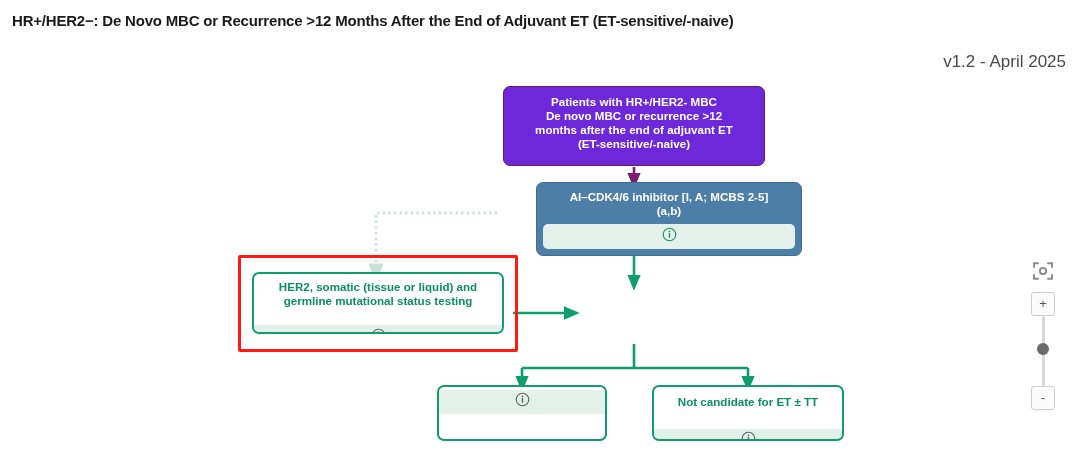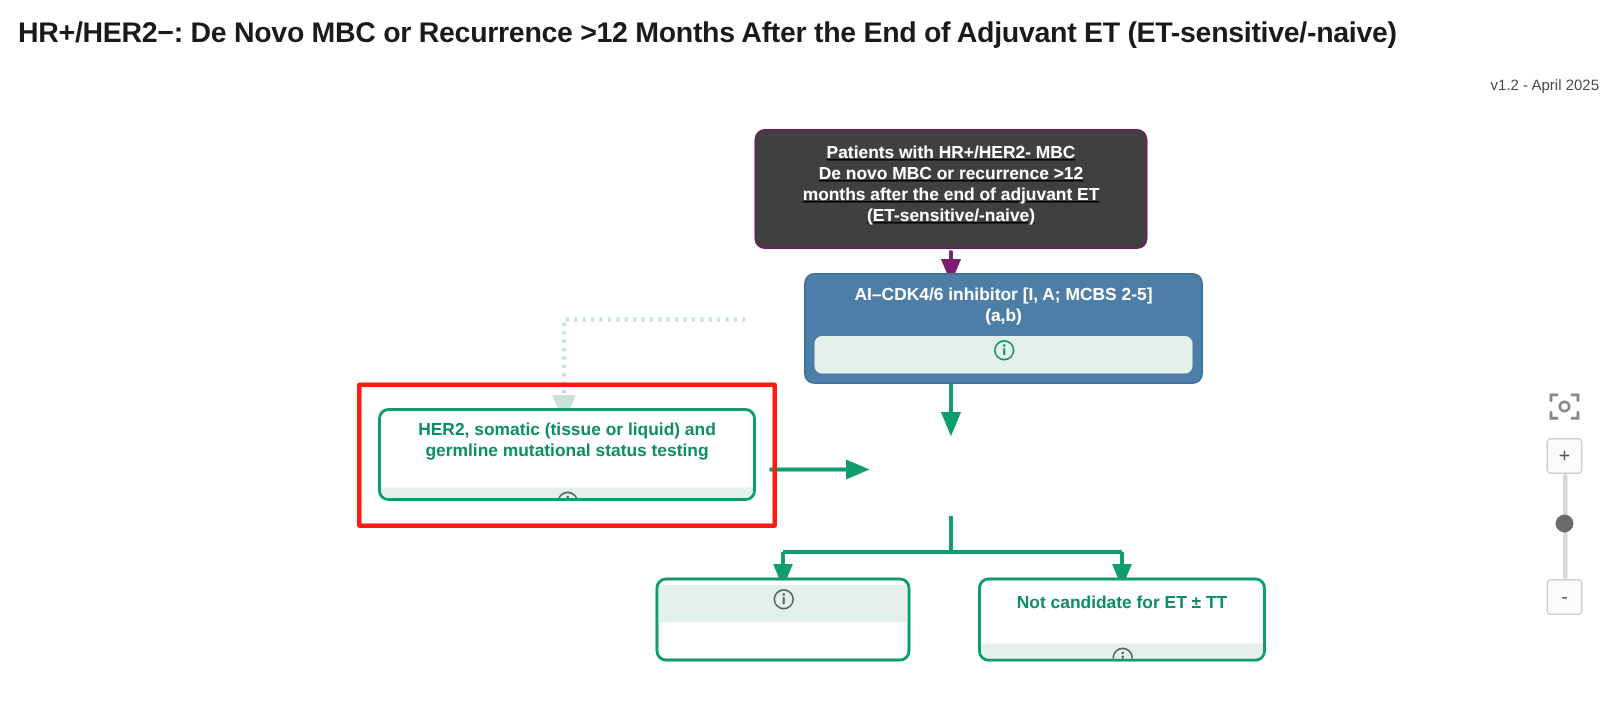--- a/index.html
+++ b/index.html
@@ -14,31 +14,31 @@
     overflow: hidden;
     font-family: "Liberation Sans", sans-serif;
     -webkit-font-smoothing: antialiased;
   }
 
   
   #page-title {
     position: absolute;
     left: 12px;
     top: 12px;
-    font-size: 19px;
+    font-size: 15px;
     font-weight: bold;
     color: #1a1a1a;
     letter-spacing: -0.2px;
     white-space: nowrap;
   }
   #version-label {
     position: absolute;
     right: 14px;
     top: 52px;
-    font-size: 10px;
+    font-size: 17px;
     color: #4a4a4a;
     white-space: nowrap;
   }
 
   
   #flow-canvas {
     position: absolute;
     left: 0;
     top: 72px;
     width: 1080px;
@@ -72,23 +72,22 @@
     text-align: center;
     padding: 2px 0 3px 0;
   }
   .info-icon {
     display: inline-block;
     vertical-align: middle;
   }
 
   
   .node-purple {
-    background: #404040;
+    background: #6d28d9;
     border: 1px solid #6d1a63;
-    text-decoration: underline;
   }
   .node-purple .node-title {
     color: #ffffff;
     font-size: 11.6px;
     padding: 8px 10px 9px 10px;
   }
 
   
   .node-blue {
     background: #4d7ea8;

